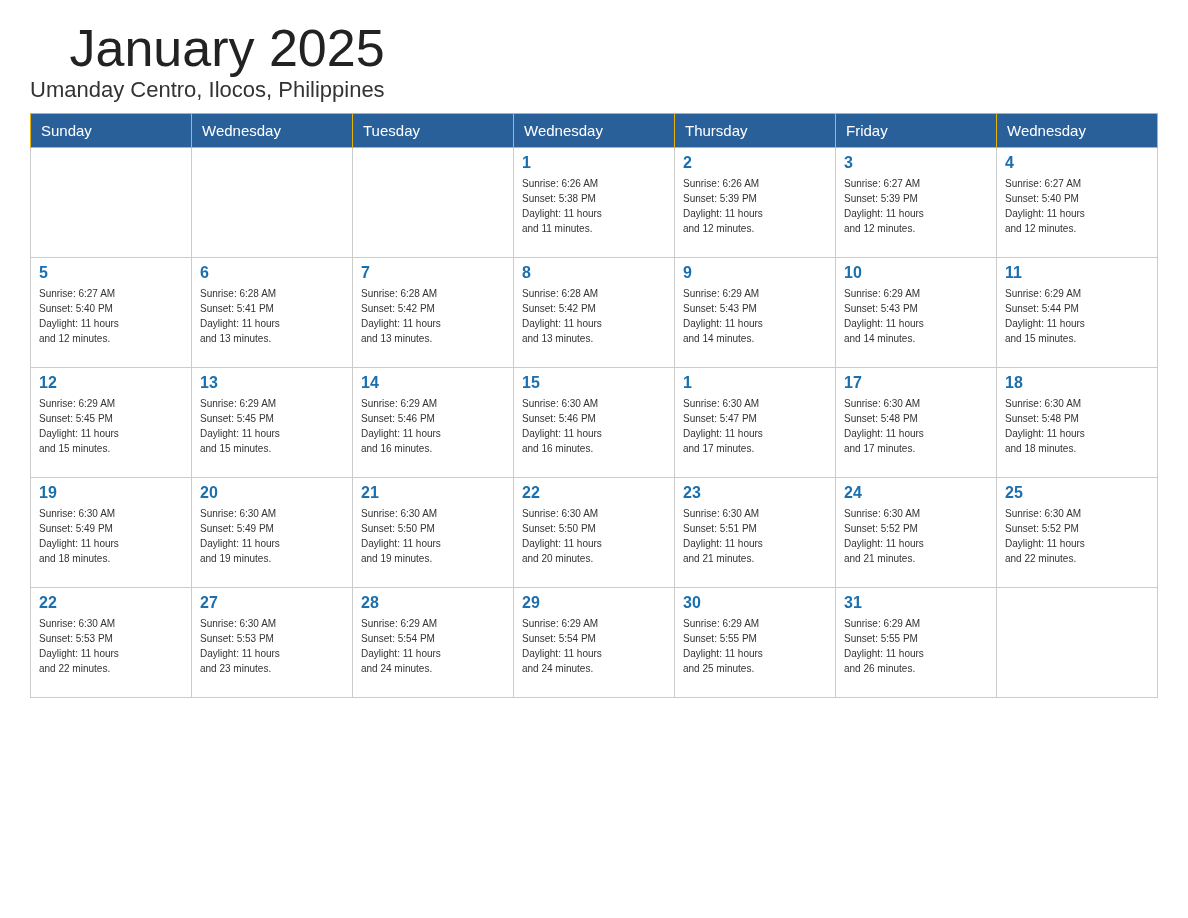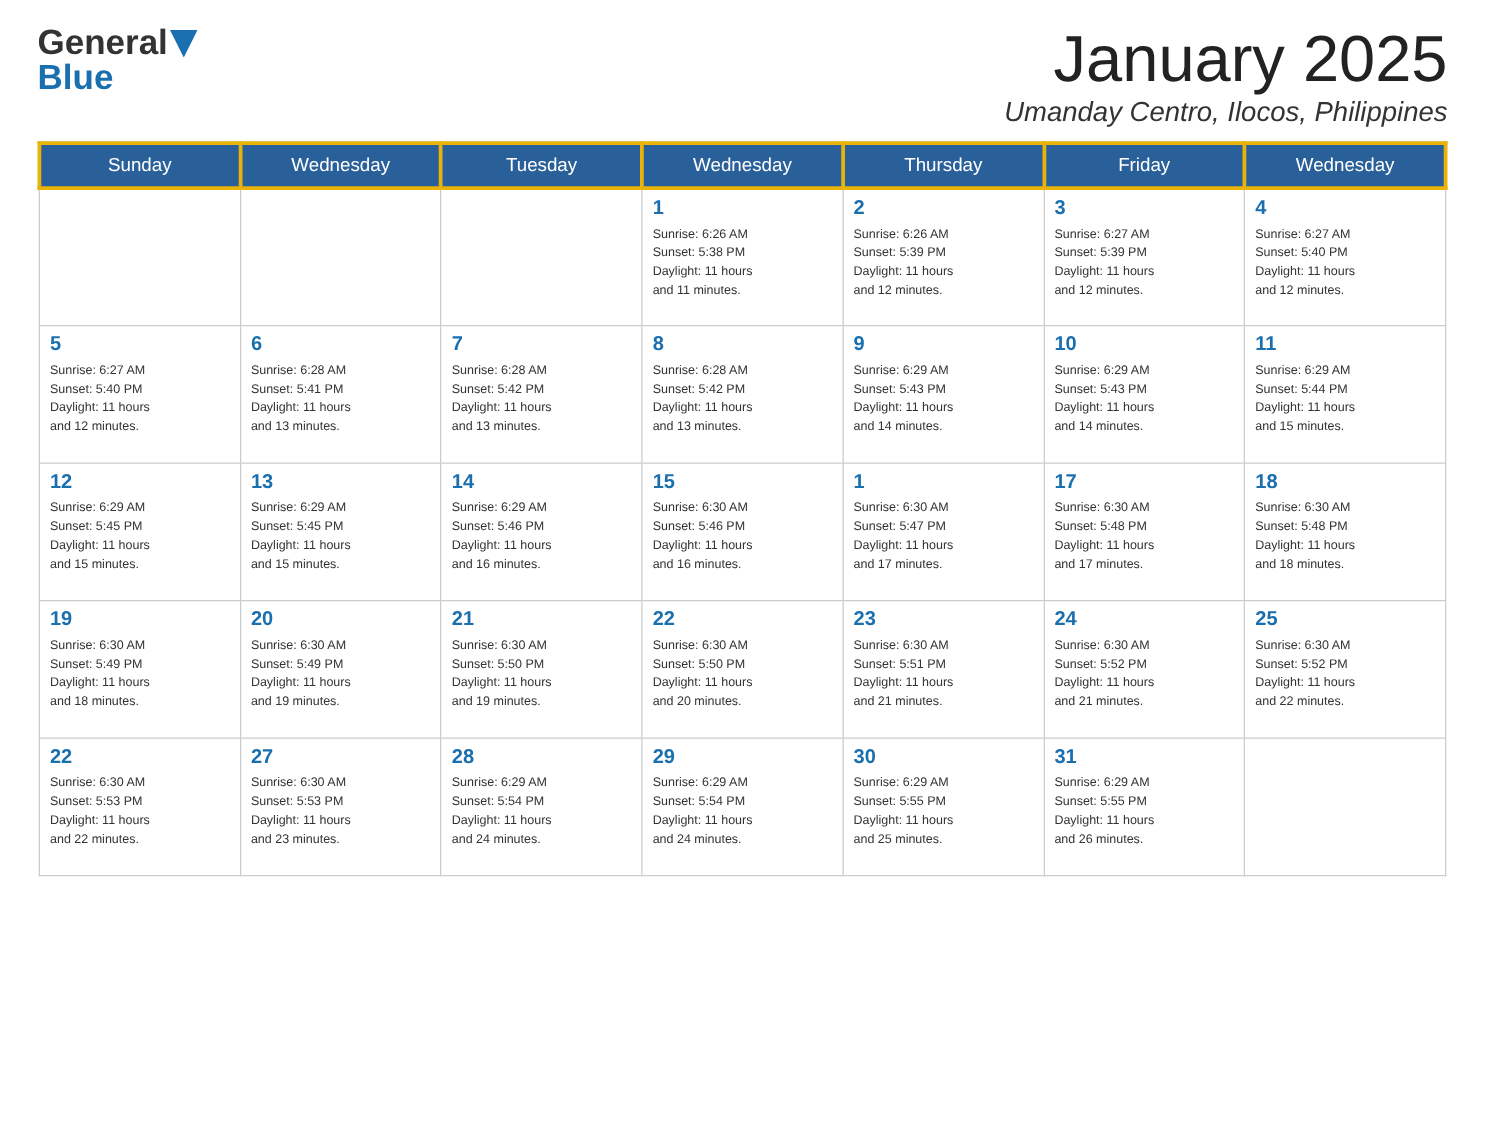--- a/index.html
+++ b/index.html
@@ -36,35 +36,34 @@
     }
     .month-title {
       font-size: 52px;
       font-weight: normal;
       color: #222;
       line-height: 1.1;
     }
     .location {
       font-size: 22px;
       color: #333;
-      font-style: italic;
     }
     .calendar {
       width: 100%;
       border-collapse: collapse;
       margin-top: 8px;
     }
     .calendar thead th {
       background-color: #2a6099;
       color: #fff;
       font-size: 15px;
       font-weight: normal;
       padding: 8px 10px;
-      text-align: center;
-      border: 3px solid #eab308;
+      text-align: left;
+      border: 1px solid #eab308;
     }
     .calendar tbody td {
       border: 1px solid #ccc;
       vertical-align: top;
       padding: 6px 8px;
       width: calc(100% / 7);
       height: 110px;
     }
     .day-number {
       font-size: 16px;
@@ -82,31 +81,20 @@
     }
     .calendar tbody tr td:first-child .day-number,
     .calendar tbody tr td:last-child .day-number {
       color: #1a6faf;
     }
   </style>
 </head>
 <body>
 
 <div class="header">
-  <div class="logo">
-    <div style="display:flex; flex-direction:column; line-height:1;">
-      <div style="display:flex; align-items:center;">
-        <span class="logo-text-general">General</span>
-        <svg width="22" height="22" viewBox="0 0 22 22" style="margin-left:2px; margin-top:2px;">
-          <polygon points="0,0 22,0 11,22" fill="#1a6faf"></polygon>
-        </svg>
-      </div>
-      <span class="logo-text-blue">Blue</span>
-    </div>
-  </div>
   <div class="title-area">
     <div class="month-title">January 2025</div>
     <div class="location">Umanday Centro, Ilocos, Philippines</div>
   </div>
 </div>
 
 <table class="calendar">
   <thead>
     <tr>
     <th>Sunday</th>

